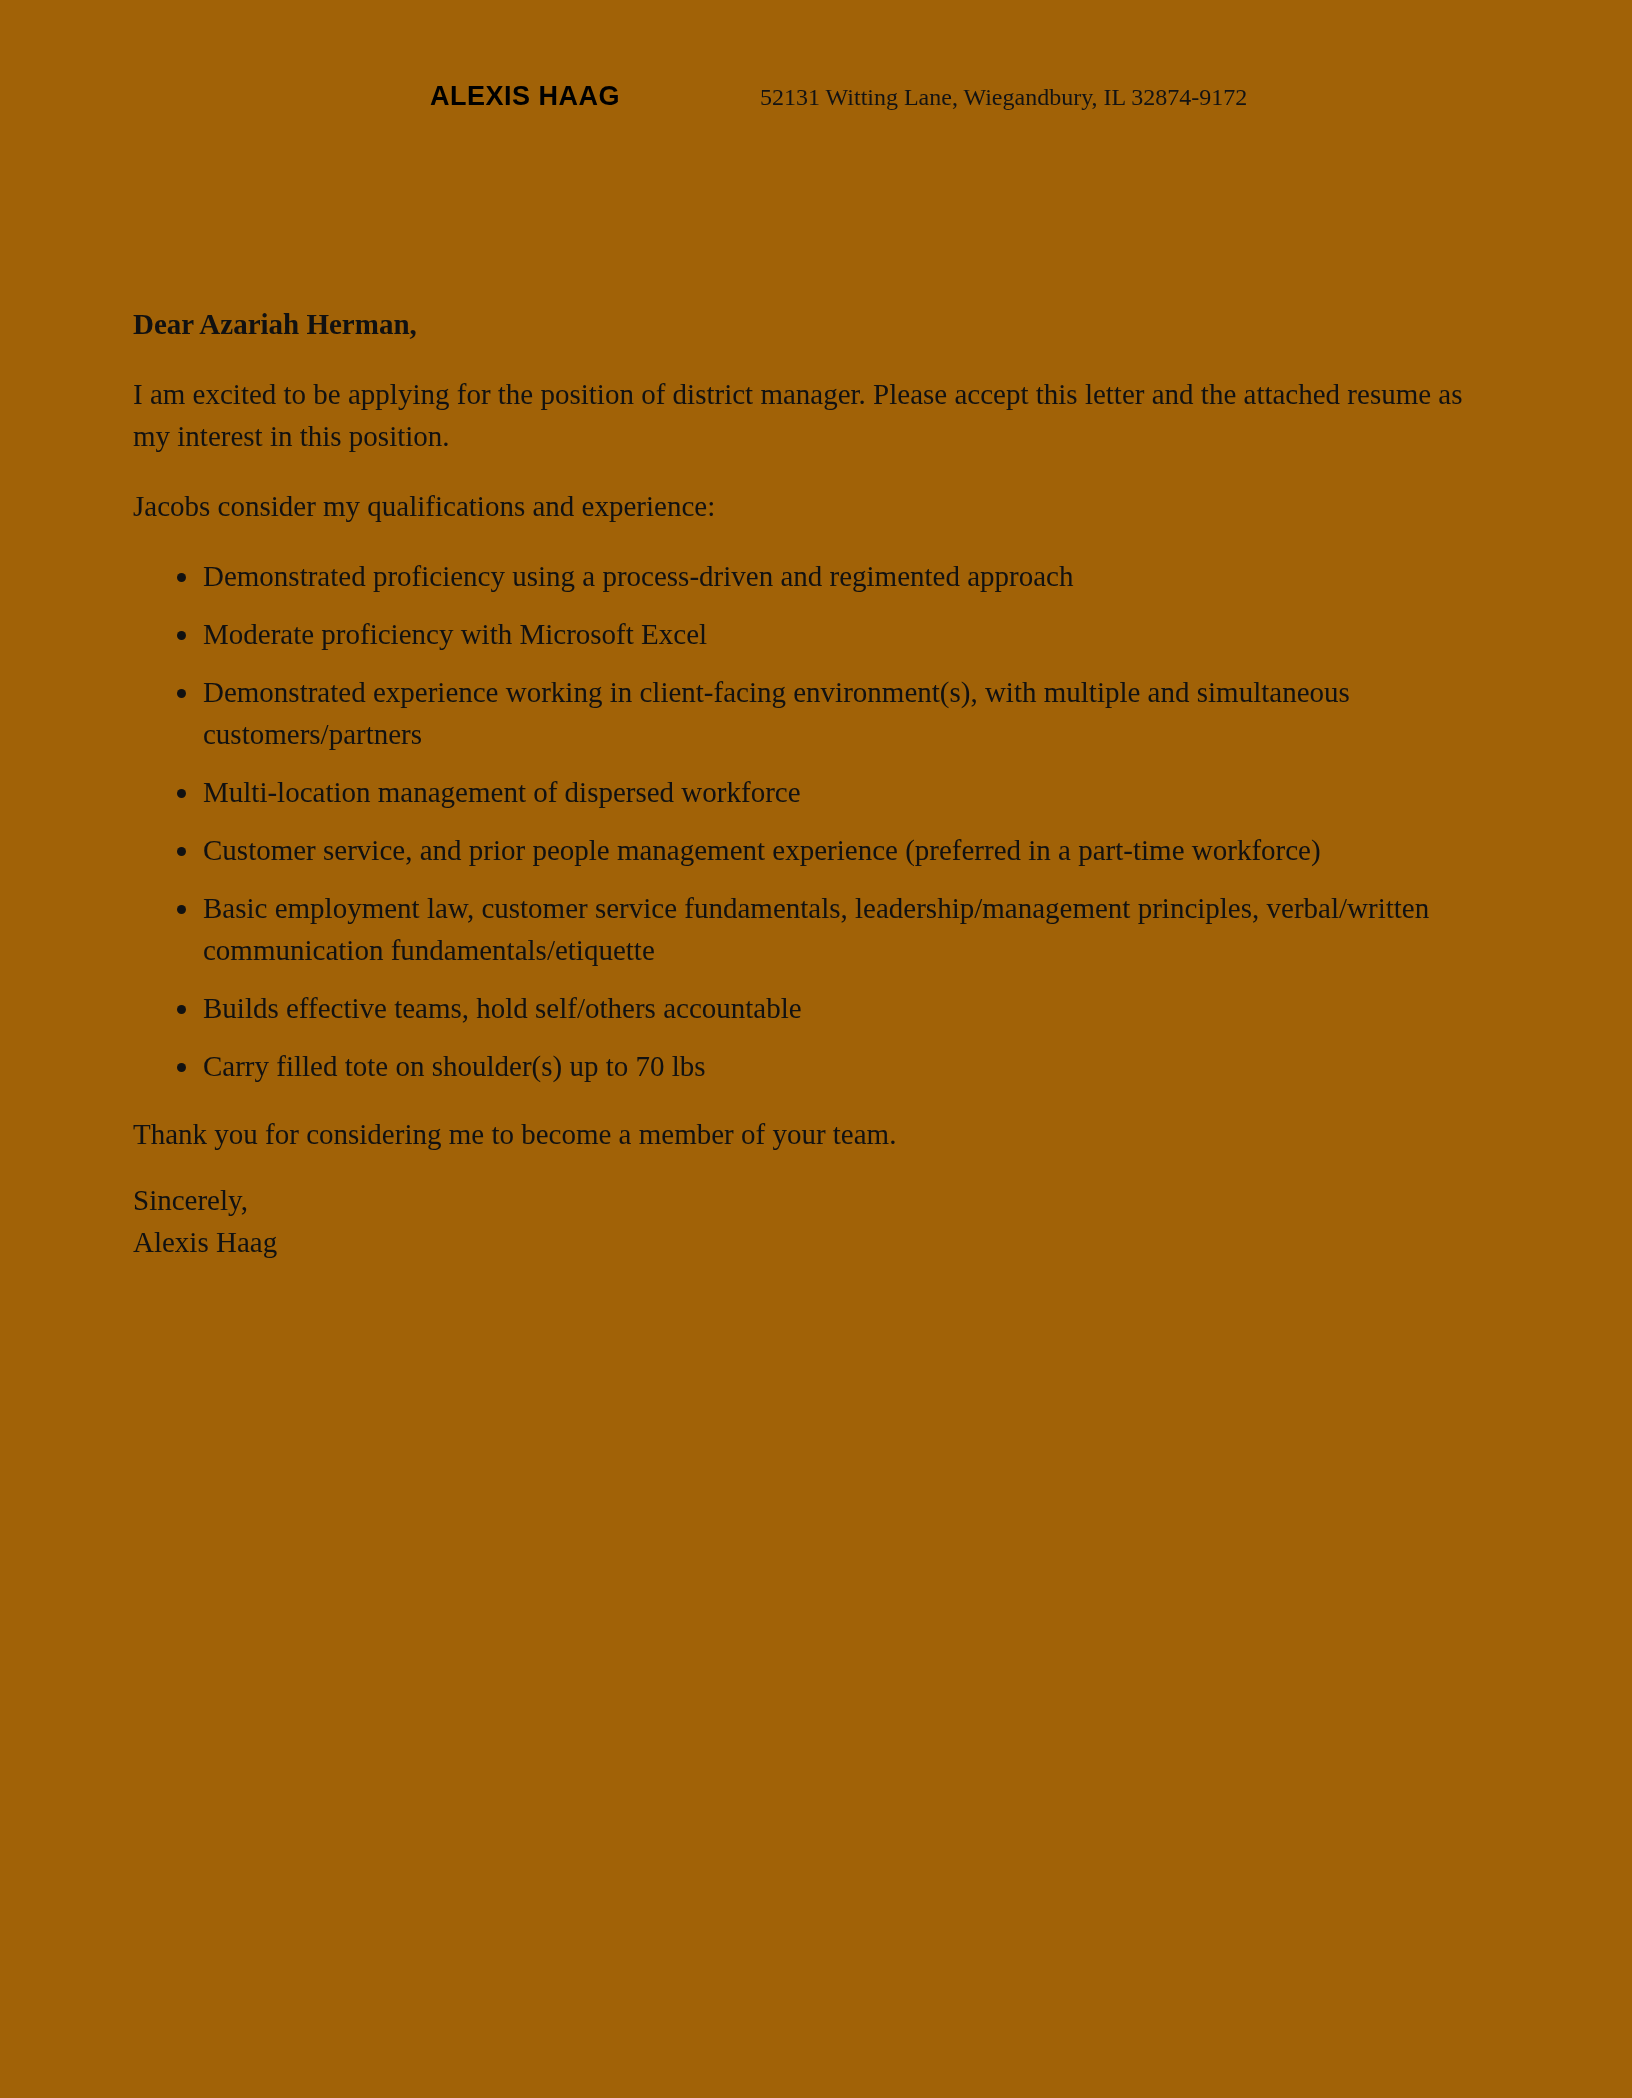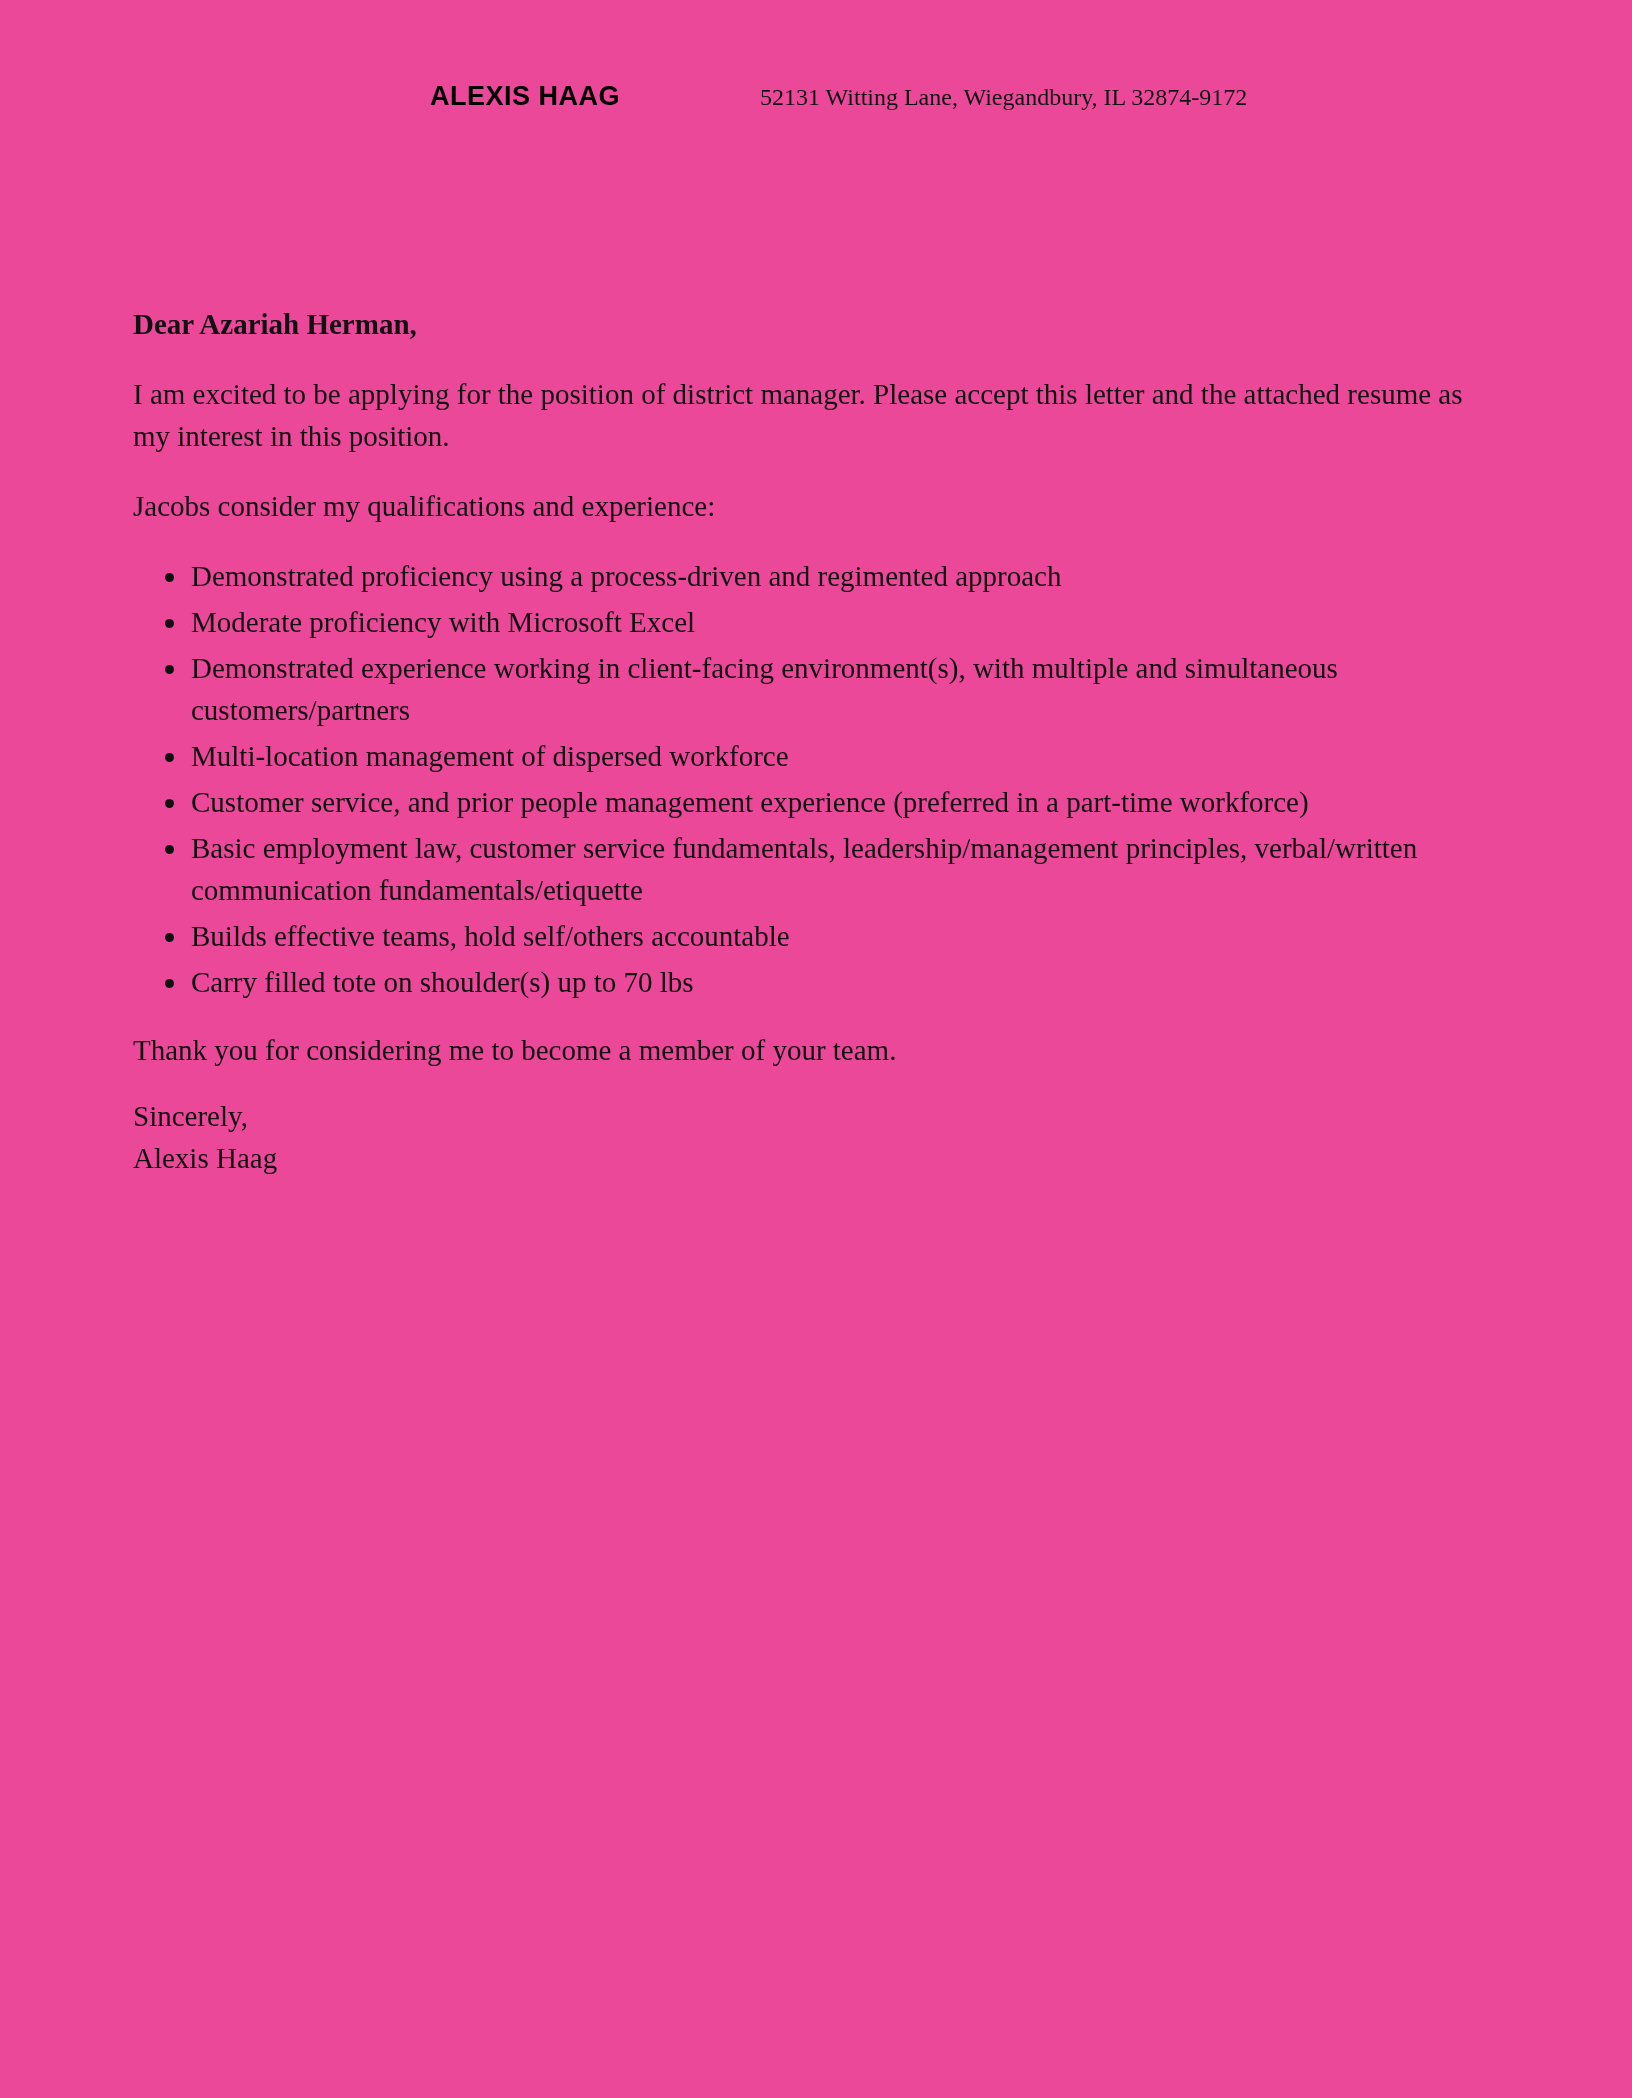--- a/index.html
+++ b/index.html
@@ -1,21 +1,21 @@
 <!DOCTYPE html>
 <html><head>
 <meta charset="utf-8">
 <style>
   * { box-sizing: border-box; }
   html, body { margin: 0; padding: 0; background: #ffffff; }
   .page {
     position: relative;
     width: 1632px;
     height: 2098px;
-    background: #ec4899;
+    background: #a16207;
     color: #111111;
     font-family: "Liberation Serif", serif;
     overflow: hidden;
   }
   .letter-header {
     display: flex;
     align-items: baseline;
     padding-top: 80px;
     margin-left: 430px;
     gap: 140px;
@@ -41,21 +41,21 @@
   .content p { margin: 28px 0; }
   .greeting {
     font-weight: 700;
     margin: 0 0 24px 0 !important;
   }
   ul.qualifications {
     margin: 16px 0 0 0;
     padding: 0 40px 0 52px;
   }
   ul.qualifications li {
-    margin: 4px;
+    margin: 16px;
     padding-left: 2px;
   }
   .closing-statement {
     font-weight: 400;
     margin: 26px 0 24px 0 !important;
   }
   .signature-block { margin: 24px 0 0 0 !important; }
 </style>
 </head>
 <body>

